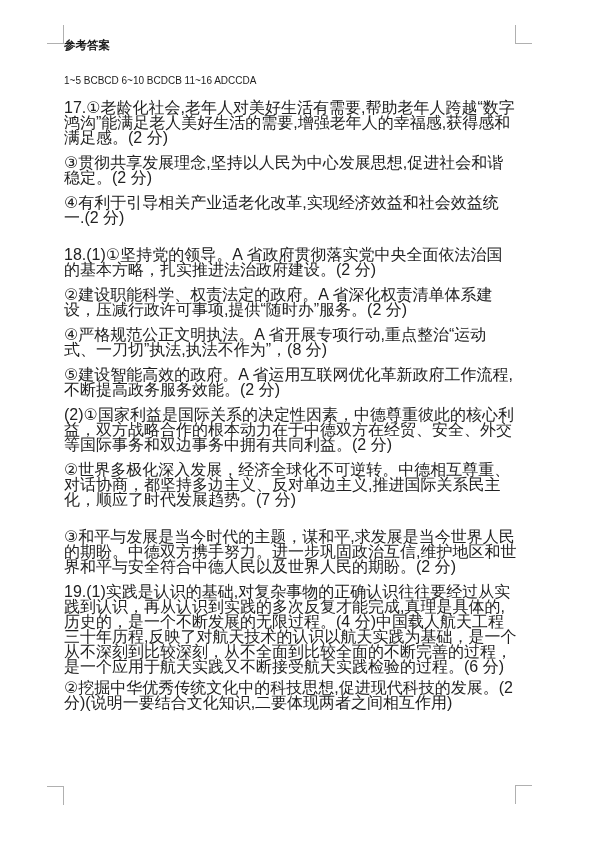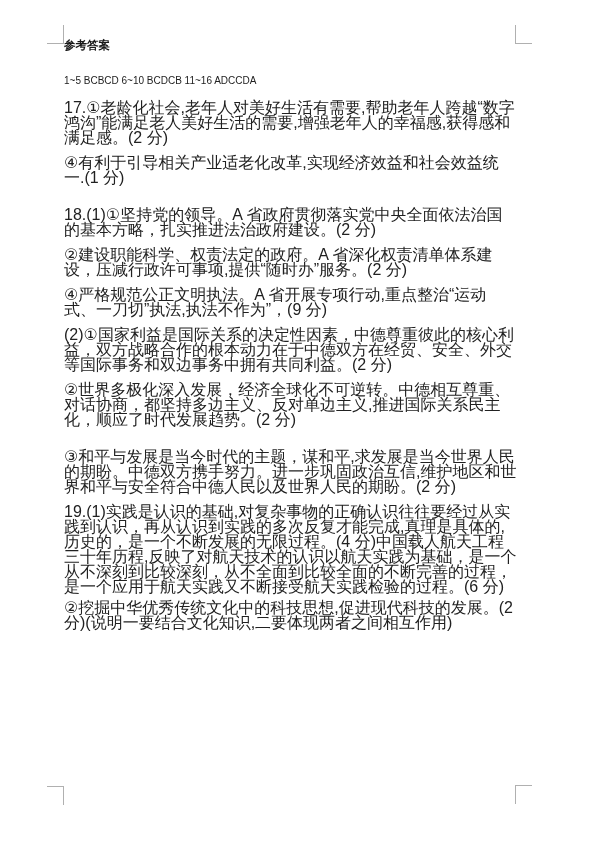--- a/index.html
+++ b/index.html
@@ -67,27 +67,29 @@
   <div class="mark mark-tr"></div>
   <div class="mark mark-bl"></div>
   <div class="mark mark-br"></div>
 
   <div class="content">
     <h1 class="doc-heading">参考答案</h1>
 
     <p class="answers-line">1~5 BCBCD 6~10 BCDCB 11~16 ADCCDA</p>
 
     <p class="para">17.①老龄化社会,老年人对美好生活有需要,帮助老年人跨越“数字鸿沟”能满足老人美好生活的需要,增强老年人的幸福感,获得感和满足感。(2 分)</p>
-    <p class="para">④有利于引导相关产业适老化改革,实现经济效益和社会效益统一.(1 分)</p>
+    <p class="para">③贯彻共享发展理念,坚持以人民为中心发展思想,促进社会和谐稳定。(2 分)</p>
+    <p class="para">④有利于引导相关产业适老化改革,实现经济效益和社会效益统一.(2 分)</p>
 
     <p class="para mt8">18.(1)①坚持党的领导。A 省政府贯彻落实党中央全面依法治国的基本方略，扎实推进法治政府建设。(2 分)</p>
     <p class="para">②建设职能科学、权责法定的政府。A 省深化权责清单体系建设，压减行政许可事项,提供“随时办”服务。(2 分)</p>
-    <p class="para">④严格规范公正文明执法。A 省开展专项行动,重点整治“运动式、一刀切”执法,执法不作为”，(9 分)</p>
+    <p class="para">④严格规范公正文明执法。A 省开展专项行动,重点整治“运动式、一刀切”执法,执法不作为”，(8 分)</p>
+    <p class="para">⑤建设智能高效的政府。A 省运用互联网优化革新政府工作流程,不断提高政务服务效能。(2 分)</p>
     <p class="para">(2)①国家利益是国际关系的决定性因素，中德尊重彼此的核心利益，双方战略合作的根本动力在于中德双方在经贸、安全、外交等国际事务和双边事务中拥有共同利益。(2 分)</p>
-    <p class="para">②世界多极化深入发展，经济全球化不可逆转。中德相互尊重、对话协商，都坚持多边主义、反对单边主义,推进国际关系民主化，顺应了时代发展趋势。(2 分)</p>
+    <p class="para">②世界多极化深入发展，经济全球化不可逆转。中德相互尊重、对话协商，都坚持多边主义、反对单边主义,推进国际关系民主化，顺应了时代发展趋势。(7 分)</p>
     <p class="para mt8">③和平与发展是当今时代的主题，谋和平,求发展是当今世界人民的期盼。中德双方携手努力。进一步巩固政治互信,维护地区和世界和平与安全符合中德人民以及世界人民的期盼。(2 分)</p>
 
     <p class="para mb6">19.(1)实践是认识的基础,对复杂事物的正确认识往往要经过从实践到认识，再从认识到实践的多次反复才能完成,真理是具体的,历史的，是一个不断发展的无限过程。(4 分)中国载人航天工程三十年历程,反映了对航天技术的认识以航天实践为基础，是一个从不深刻到比较深刻，从不全面到比较全面的不断完善的过程，是一个应用于航天实践又不断接受航天实践检验的过程。(6 分)</p>
     <p class="para">②挖掘中华优秀传统文化中的科技思想,促进现代科技的发展。(2 分)(说明一要结合文化知识,二要体现两者之间相互作用)</p>
 
   </div>
 
 </div>
 
 </body></html>

